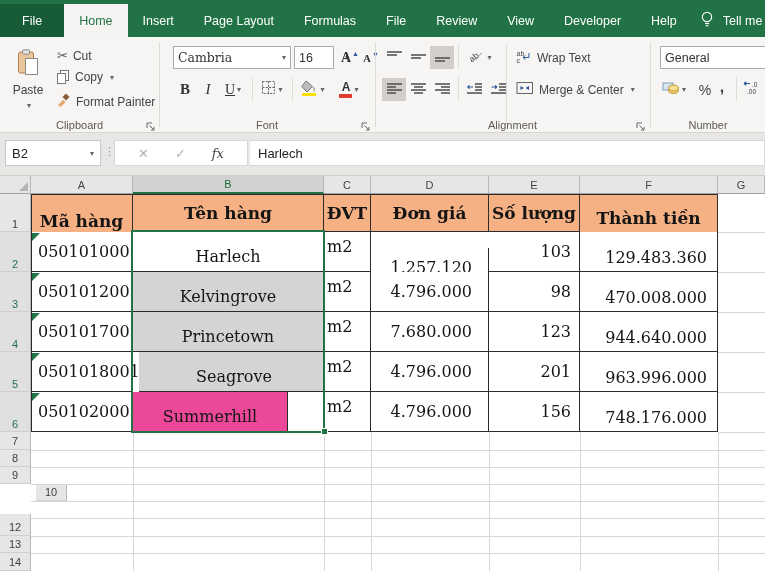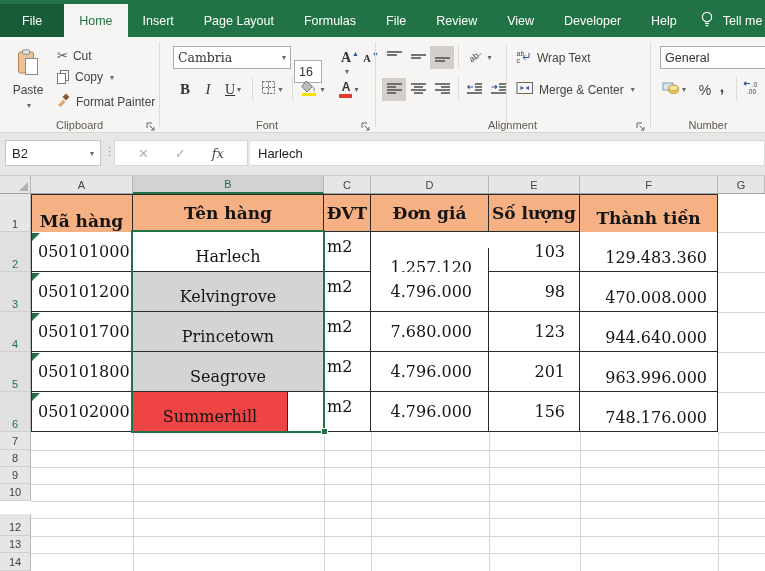--- a/index.html
+++ b/index.html
@@ -63,21 +63,21 @@
   .rh.small{align-items:center;}
   .rh.selrow{color:#217346;background:#e0e0e0;}
   .gl{position:absolute;background:#d6d6d6;}
   .cell{position:absolute;display:flex;border-right:1px solid #2b2b2b;border-bottom:1px solid #2b2b2b;
         font-family:"DejaVu Serif","Liberation Serif",serif;font-size:16px;color:#151515;background:#fff;}
   .hcell{align-items:center;justify-content:center;font-weight:bold;font-size:17px;background:#f5b183;}
   .col0{align-items:center;padding-left:7px;}
   .col1{align-items:flex-end;justify-content:center;padding-bottom:5px;}
   .col2{align-items:flex-start;padding:5px 0 0 3px;}
   .col3{align-items:center;justify-content:flex-end;padding-right:16px;}
-  .col4{align-items:center;justify-content:flex-end;padding-right:14px;}
+  .col4{align-items:center;justify-content:flex-end;padding-right:8px;}
   .col5{align-items:flex-end;justify-content:flex-end;padding:0 10px 4px 0;}
   .tri{position:absolute;width:0;height:0;border-top:8px solid #217346;border-right:8px solid transparent;}
   .selframe{position:absolute;border:2px solid #217346;pointer-events:none;}
   .fillhandle{position:absolute;width:7px;height:7px;background:#217346;border:1px solid #fff;}
   .tframe{position:absolute;border:1px solid #2b2b2b;pointer-events:none;}
 </style>
 </head>
 <body>
 
 <div id="app">
@@ -150,21 +150,21 @@
           </svg>
       </span>
     </div>
     <div class="vsep" style="left:159px;"></div>
 
     <div class="grp" style="left:160px;width:214px;">
       <div class="combo" style="left:13px;top:9px;width:118px;font-family:'DejaVu Serif',serif;">
         <span>Cambria</span>
         <span class="dd">▾</span>
       </div>
-      <div class="combo" style="left:134px;top:23px;width:28px;gap:32px;">
+      <div class="combo" style="left:134px;top:9px;width:40px;gap:32px;">
         <span>16</span>
         <span class="dd">▾</span>
       </div>
       <div class="icbox" style="left:178px;top:9px;">
         <span class="glyph-b" style="font-size:14px;">A</span>
           <span style="font-size:7px;color:#2b579a;margin:-8px 0 0 1px;">▲</span>
       </div>
       <div class="icbox" style="left:199px;top:9px;">
         <span class="glyph-b" style="font-size:11px;">A</span>
           <span style="font-size:7px;color:#2b579a;margin:-6px 0 0 1px;">▼</span>
@@ -369,21 +369,21 @@
       <div class="ch" style="left: 718px; width: 47px;">G</div>
       <div class="rh tall" style="top: 18px; height: 38px;">1</div>
       <div class="rh tall selrow" style="top: 56px; height: 40px;">2</div>
       <div class="rh tall selrow" style="top: 96px; height: 40px;">3</div>
       <div class="rh tall selrow" style="top: 136px; height: 40px;">4</div>
       <div class="rh tall selrow" style="top: 176px; height: 40px;">5</div>
       <div class="rh tall selrow" style="top: 216px; height: 40px;">6</div>
       <div class="rh small" style="top: 256px; height: 18px;">7</div>
       <div class="rh small" style="top: 274px; height: 17px;">8</div>
       <div class="rh small" style="top: 291px; height: 17px;">9</div>
-      <div class="rh small" style="top: 308px; height: 17px;">10</div>
+      <div class="rh small" style="top: 308px; height: 17px; margin-left: 36px;">10</div>
       <div class="rh small" style="top: 338px; height: 17px;">11</div>
       <div class="rh small" style="top: 342px; height: 18px;">12</div>
       <div class="rh small" style="top: 360px; height: 17px;">13</div>
       <div class="rh small" style="top: 377px; height: 18px;">14</div>
       <div class="gl" style="left: 133px; top: 256px; width: 1px; height: 139px;"></div>
       <div class="gl" style="left: 324px; top: 256px; width: 1px; height: 139px;"></div>
       <div class="gl" style="left: 371px; top: 256px; width: 1px; height: 139px;"></div>
       <div class="gl" style="left: 489px; top: 256px; width: 1px; height: 139px;"></div>
       <div class="gl" style="left: 580px; top: 256px; width: 1px; height: 139px;"></div>
       <div class="gl" style="left: 718px; top: 256px; width: 1px; height: 139px;"></div>
@@ -418,27 +418,27 @@
       <div class="cell col3" style="left: 371px; top: 96px; width: 118px; height: 40px;">4.796.000</div>
       <div class="cell col4" style="left: 489px; top: 96px; width: 91px; height: 40px;">98</div>
       <div class="cell col5" style="left: 580px; top: 96px; width: 138px; height: 40px;">470.008.000</div>
       <div class="cell col0" style="left: 31px; top: 136px; width: 102px; height: 40px;">0501017001</div>
       <div class="cell col1" style="left: 133px; top: 136px; width: 191px; height: 40px; background: rgb(212, 212, 212);">Princetown</div>
       <div class="cell col2" style="left: 324px; top: 136px; width: 47px; height: 40px;">m2</div>
       <div class="cell col3" style="left: 371px; top: 136px; width: 118px; height: 40px;">7.680.000</div>
       <div class="cell col4" style="left: 489px; top: 136px; width: 91px; height: 40px;">123</div>
       <div class="cell col5" style="left: 580px; top: 136px; width: 138px; height: 40px;">944.640.000</div>
       <div class="cell col0" style="left: 31px; top: 176px; width: 102px; height: 40px;">0501018001</div>
-      <div class="cell col1" style="left: 133px; top: 176px; width: 191px; height: 40px; background: rgb(212, 212, 212);">Seagrove</div>
+      <div class="cell col1" style="left: 139px; top: 176px; width: 191px; height: 40px; background: rgb(212, 212, 212);">Seagrove</div>
       <div class="cell col2" style="left: 324px; top: 176px; width: 47px; height: 40px;">m2</div>
       <div class="cell col3" style="left: 371px; top: 176px; width: 118px; height: 40px;">4.796.000</div>
       <div class="cell col4" style="left: 489px; top: 176px; width: 91px; height: 40px;">201</div>
       <div class="cell col5" style="left: 580px; top: 176px; width: 138px; height: 40px;">963.996.000</div>
       <div class="cell col0" style="left: 31px; top: 216px; width: 102px; height: 40px;">0501020001</div>
-      <div class="cell col1" style="left: 133px; top: 216px; width: 155px; height: 40px; background: #ef4444;">Summerhill</div>
+      <div class="cell col1" style="left: 133px; top: 216px; width: 155px; height: 40px; background: #ec4899;">Summerhill</div>
       <div class="cell col2" style="left: 324px; top: 216px; width: 47px; height: 40px;">m2</div>
       <div class="cell col3" style="left: 371px; top: 216px; width: 118px; height: 40px;">4.796.000</div>
       <div class="cell col4" style="left: 489px; top: 216px; width: 91px; height: 40px;">156</div>
       <div class="cell col5" style="left: 580px; top: 216px; width: 138px; height: 40px;">748.176.000</div>
       <div class="tframe" style="left: 31px; top: 18px; width: 687px; height: 238px;"></div>
       <div class="tri" style="left: 32px; top: 57px;"></div>
       <div class="tri" style="left: 32px; top: 97px;"></div>
       <div class="tri" style="left: 32px; top: 137px;"></div>
       <div class="tri" style="left: 32px; top: 177px;"></div>
       <div class="tri" style="left: 32px; top: 217px;"></div>

